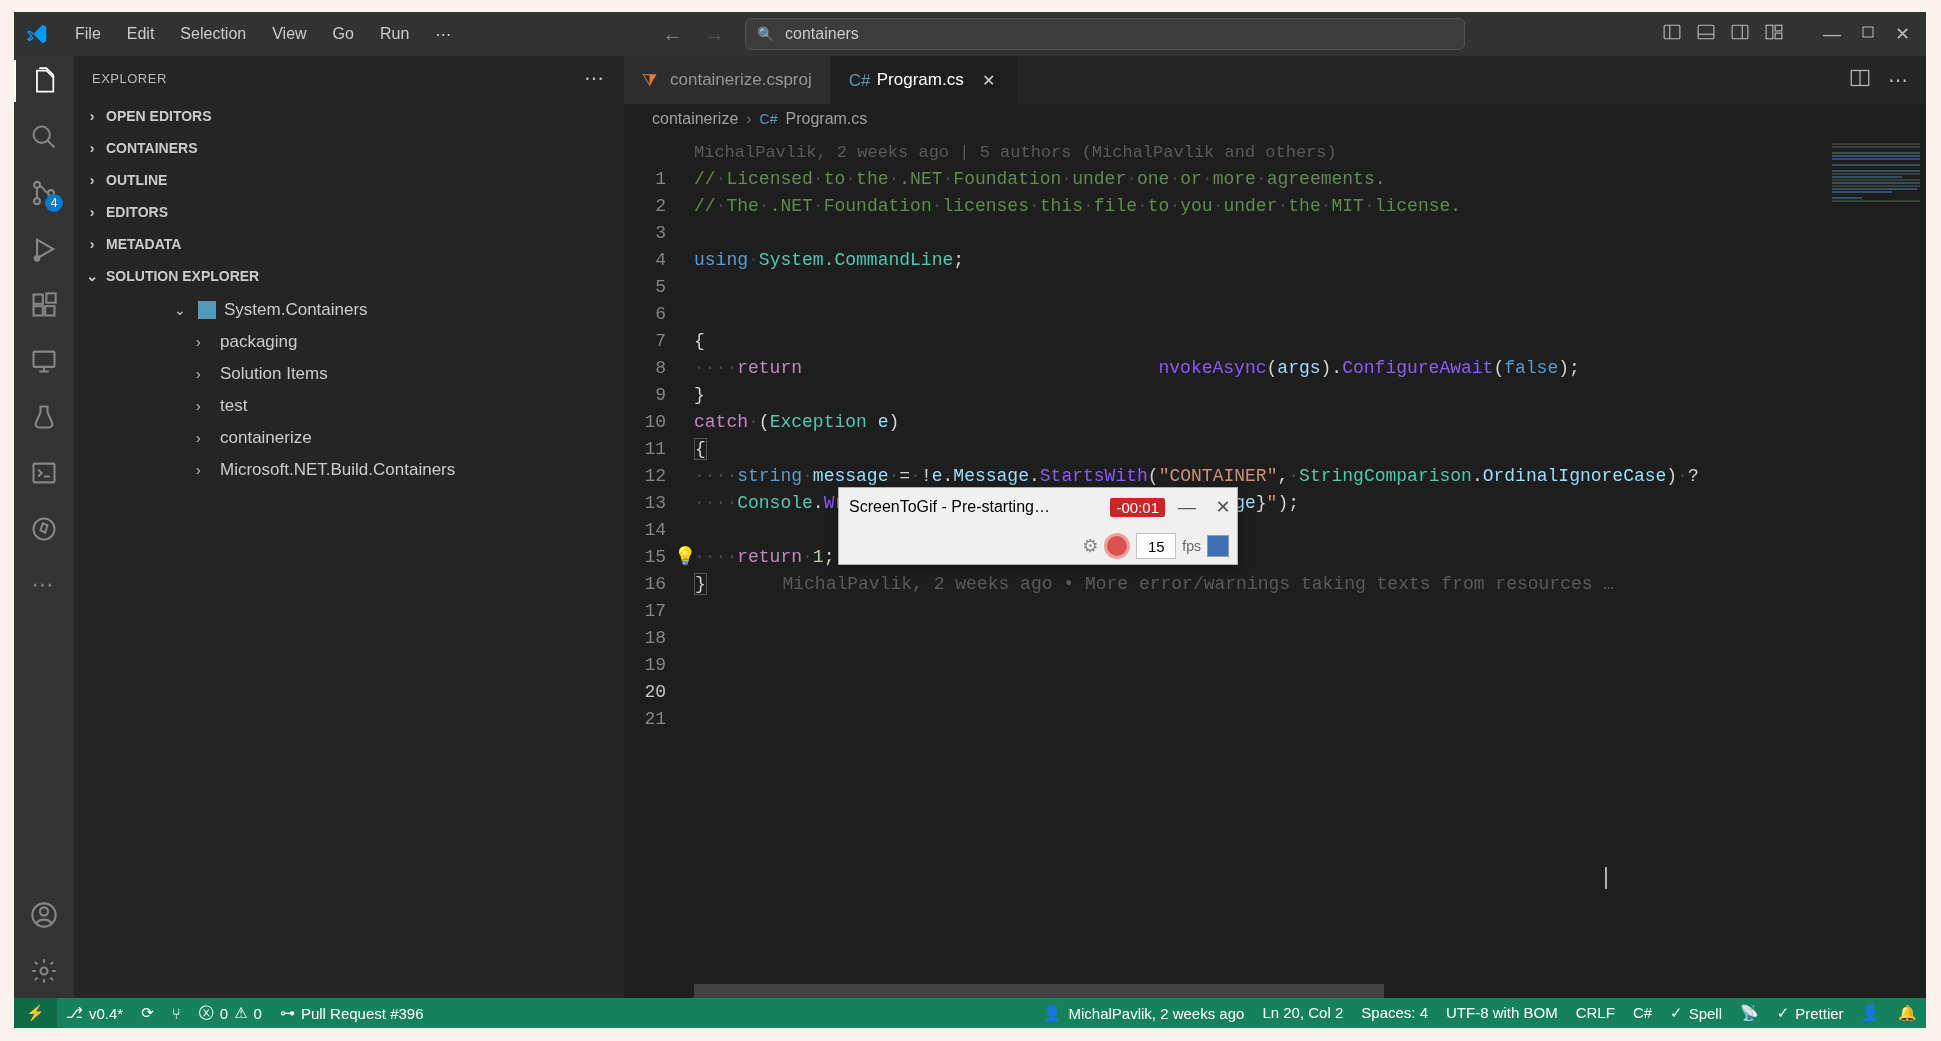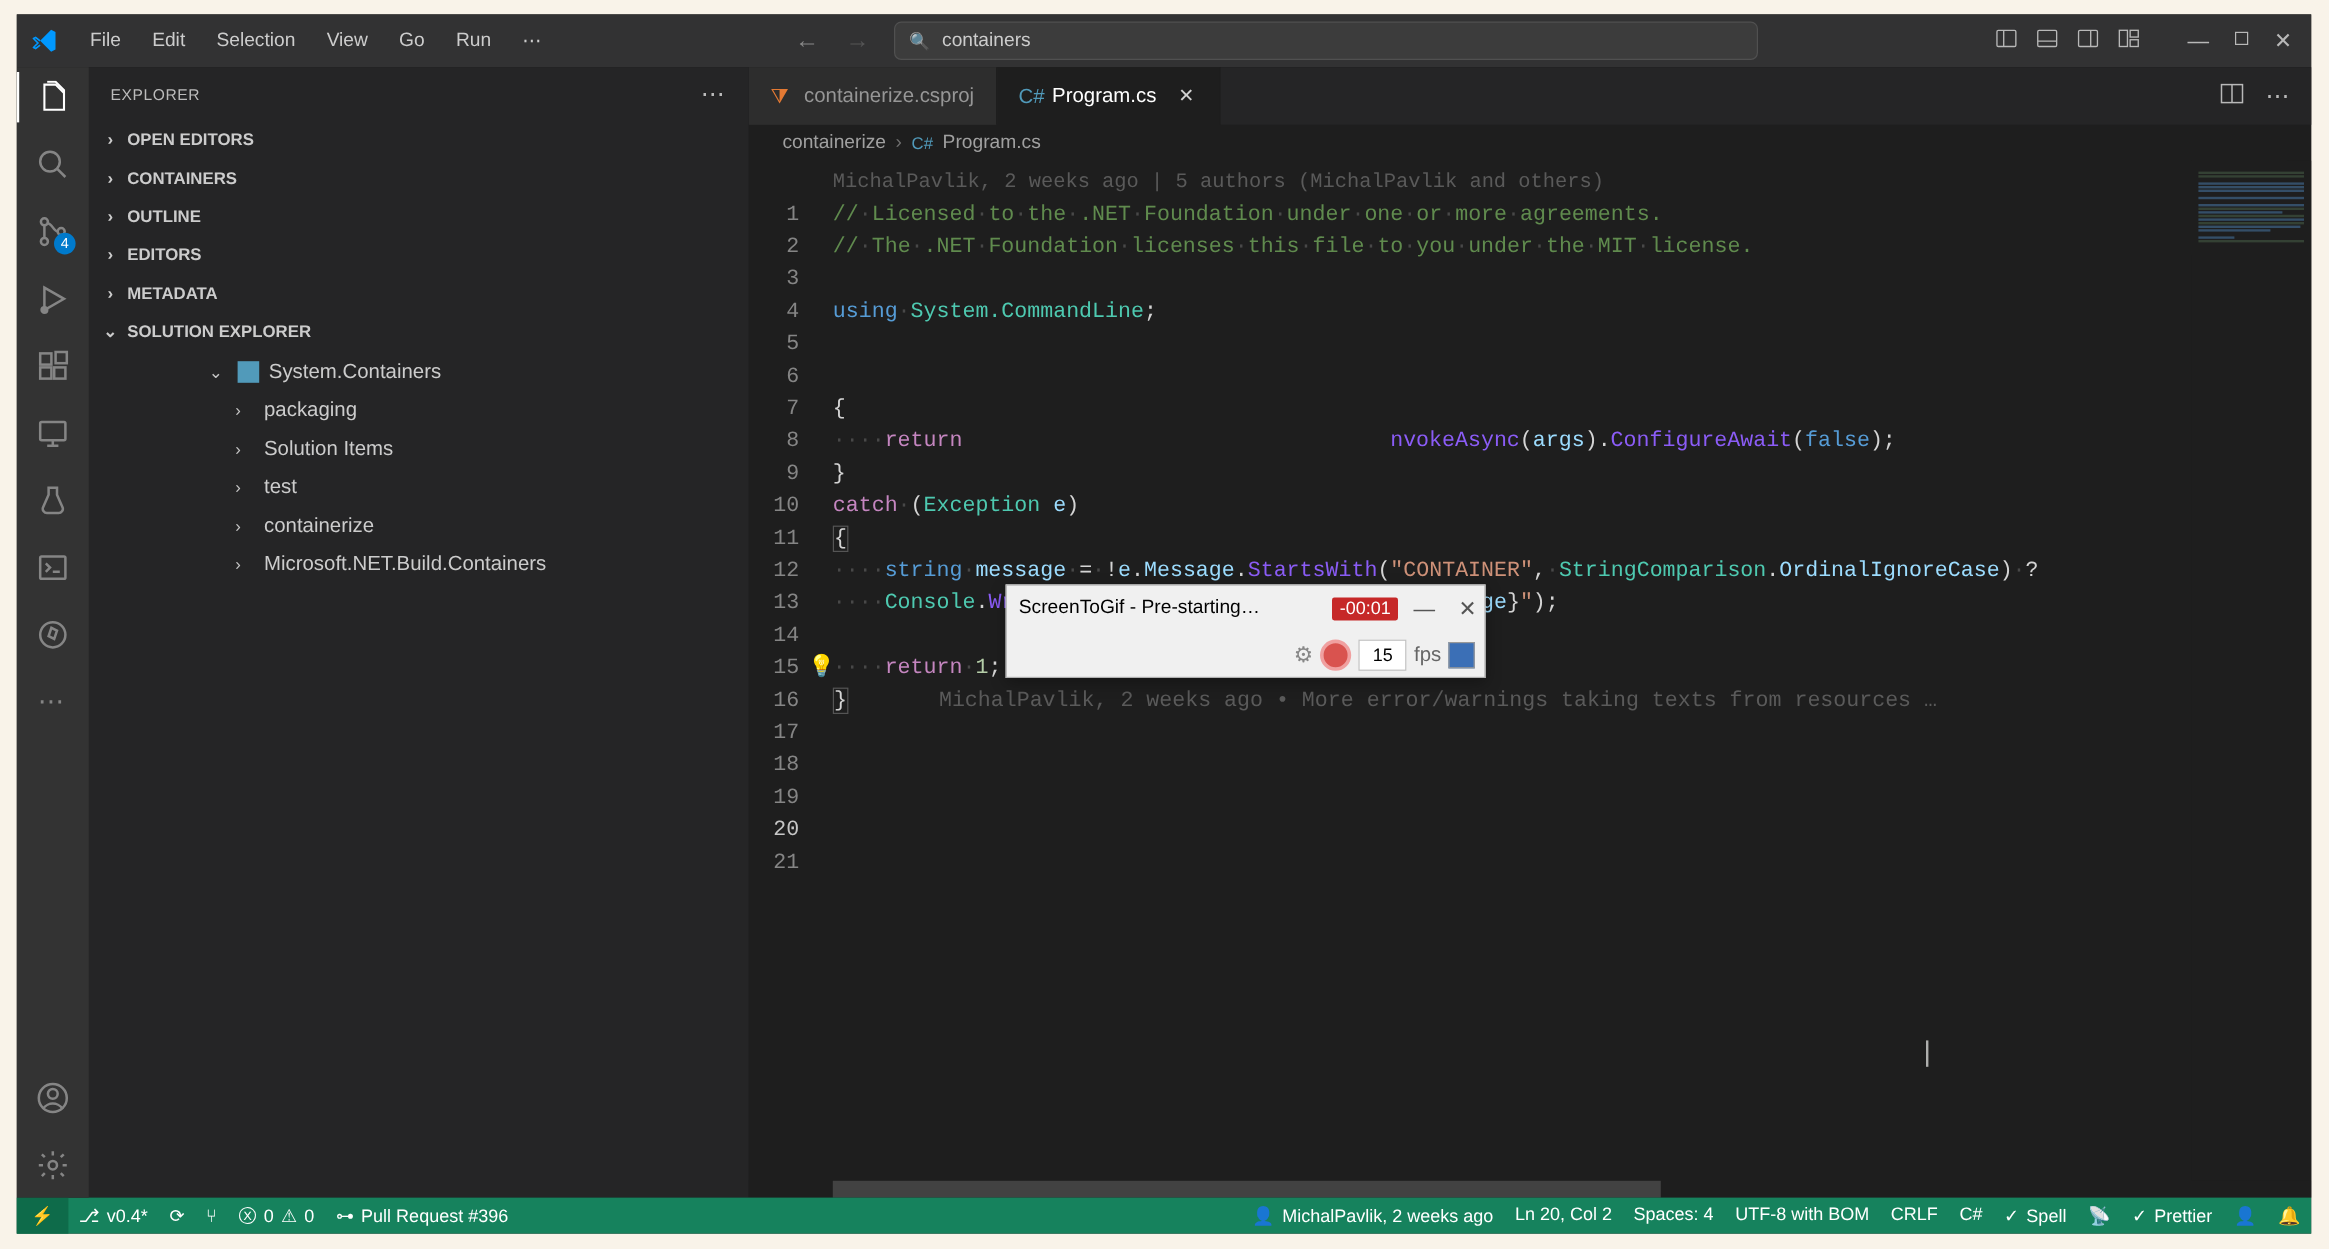--- a/index.html
+++ b/index.html
@@ -125,21 +125,21 @@
   box-shadow:0 4px 12px rgba(0,0,0,0.3);
 }
 .recorder .rbar { height:38px; display:flex; align-items:center; padding-left:10px; gap:8px; font-size:16px;}
 .recorder .rtitle { flex:1; white-space:nowrap; overflow:hidden; text-overflow:ellipsis; }
 .recorder .badge { background:#c62828; color:#fff; padding:1px 6px; font-size:15px; border-radius:2px;}
 .recorder .rbtn { width:28px; text-align:center; font-size:18px; color:#555; }
 .recorder .rbody { height:40px; display:flex; align-items:center; justify-content:flex-end; padding-right:8px; gap:6px;}
 .recorder .gear { color:#888; font-size:18px;}
 .recorder .recbtn { width:26px; height:26px; border-radius:50%; background:#d9534f; border:3px solid #f0a0a0;}
 .recorder input { width:40px; height:26px; border:1px solid #c0c0c0; text-align:center; font-size:15px;}
-.recorder .fps { font-size:17px; color:#666;}
+.recorder .fps { font-size:14px; color:#666;}
 .recorder .cpick { width:22px; height:22px; background:#3b6fb6; border:1px solid #999;}
 
 .editor-cursor { position:absolute; }
 </style>
 </head>
 <body>
 
 <div class="vscode">
 
   <div class="titlebar">

